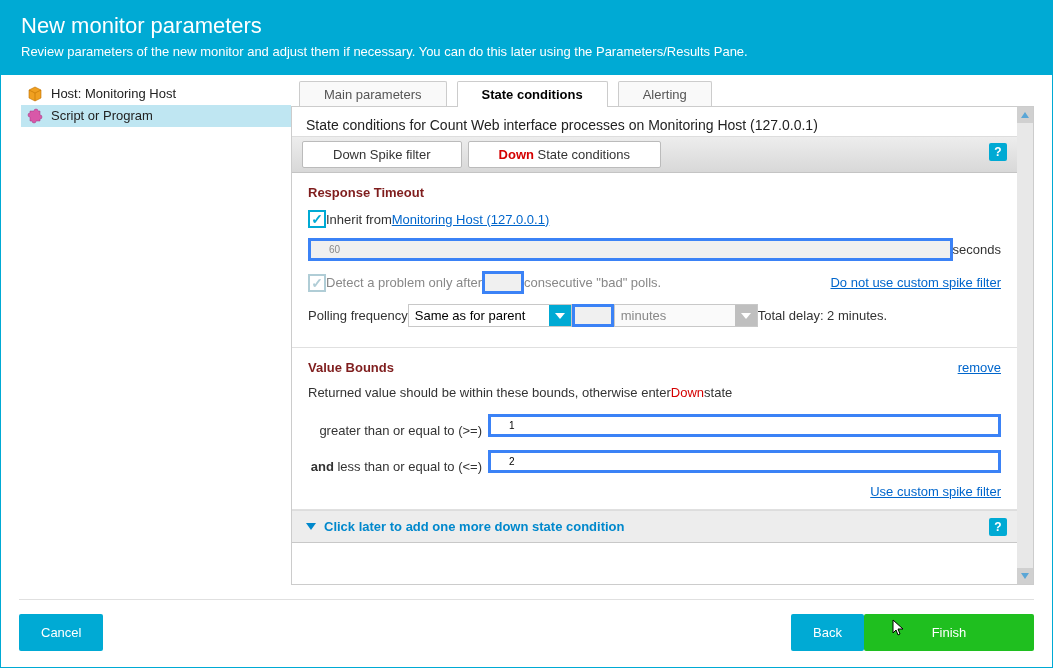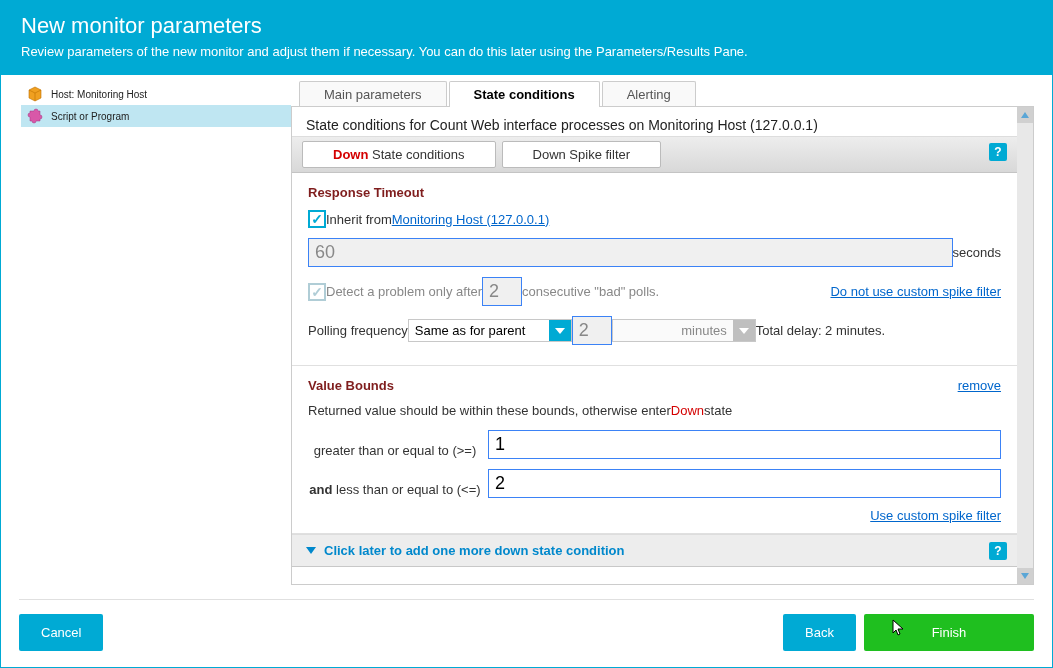--- a/index.html
+++ b/index.html
@@ -3,26 +3,26 @@
 <meta charset="utf-8">
 <style>
 * { box-sizing: border-box; margin: 0; padding: 0; }
 body { font-family: "Segoe UI", Arial, sans-serif; font-size: 13px; color: #333; background: #fff; }
 .window { width: 1053px; height: 668px; border: 1px solid #00aad4; position: relative; display: flex; flex-direction: column; }
 .header { background: #00aad4; color: #fff; padding: 12px 20px 14px; }
 .header h1 { font-size: 22px; font-weight: 400; margin-bottom: 4px; }
 .header p { font-size: 13px; font-weight: 400; line-height: 1.4; }
 .body { flex: 1; display: flex; min-height: 0; }
 .sidebar { width: 290px; padding: 8px 0 0 20px; }
-.sb-item { display: flex; align-items: center; gap: 8px; padding: 3px 6px; font-size: 10px; color: #222; }
+.sb-item { display: flex; gap: 8px; padding: 3px 6px; font-size: 13px; color: #222; }
 .sb-item.active { background: #bfe6f2; }
 .icon-cube { width: 16px; height: 16px; display: inline-block; }
 .icon-puzzle { width: 16px; height: 16px; display: inline-block; }
 .main { flex: 1; display: flex; flex-direction: column; padding: 6px 18px 0 0; min-height: 0; }
-.tabs { display: flex; gap: 0; padding-left: 8px; }
+.tabs { display: flex; gap: 8px; padding-left: 8px; }
 .tab { border: 1px solid #ccc; border-bottom: none; background: #f9f9f9; padding: 5px 24px; font-size: 13px; cursor: pointer; color: #555; border-radius: 2px 2px 0 0; margin-right: 2px; }
 .tab.active { background: #fff; color: #000; font-weight: 600; position: relative; z-index: 2; }
 .panel { flex: 1; border: 1px solid #ccc; margin-top: -1px; position: relative; display: flex; min-height: 0; }
 .panel-scroll { flex: 1; overflow-y: auto; padding: 0; }
 .scrollbar-fake { width: 16px; background: #e8e8e8; position: relative; }
 .scrollbar-fake .arrow-up, .scrollbar-fake .arrow-down { height: 16px; background: #d0d0d0; display: flex; align-items: center; justify-content: center; }
 .scrollbar-fake .track { position: absolute; top: 16px; bottom: 16px; left: 0; right: 0; }
 .scrollbar-fake .arrow-down { position: absolute; bottom: 0; left: 0; right: 0; }
 .panel-title { font-size: 14px; color: #222; padding: 10px 14px 3px; }
 .subtabs { display: flex; background: linear-gradient(#ededed, #d8d8d8); border-top: 1px solid #ddd; border-bottom: 1px solid #c4c4c4; padding: 4px 10px; gap: 6px; align-items: center; position: relative; }
@@ -32,30 +32,30 @@
 .help-badge { position: absolute; right: 10px; top: 6px; width: 18px; height: 18px; background: #00aad4; color: #fff; font-weight: bold; font-size: 12px; display: flex; align-items: center; justify-content: center; border-radius: 2px; cursor: pointer; }
 .section { padding: 12px 16px 10px; border-bottom: 1px solid #e0e0e0; }
 .section-title { color: #7f1d1d; font-weight: 600; font-size: 13px; margin-bottom: 10px; }
 .row { display: flex; align-items: center; gap: 0; margin-bottom: 10px; flex-wrap: wrap; }
 .checkbox { width: 18px; height: 18px; border: 2px solid #00aad4; display: inline-flex; align-items: center; justify-content: center; cursor: pointer; }
 .checkbox.checked::after { content: "✓"; color: #00aad4; font-weight: bold; font-size: 14px; line-height: 1; }
 .checkbox.disabled { border-color: #b0cdd6; cursor: default; }
 .checkbox.disabled.checked::after { color: #b0cdd6; }
 .link { color: #0066cc; text-decoration: underline; cursor: pointer; }
 .link-right { margin-left: auto; }
-input.txt { border: 1px solid #3b82f6; padding: 3px 6px; font-size: 18px; }
+input.txt { border: 3px solid #3b82f6; padding: 3px 18px; font-size: 10px; }
 input.txt:disabled { background: #f0f0f0; color: #888; }
 .wide { flex: 1; }
 .muted { color: #888; }
 .select-wrap { display: inline-flex; border: 1px solid #c8c8c8; }
 .select-wrap input { border: none; padding: 3px 6px; font-size: 13px; }
 .select-wrap .dd { width: 22px; background: #00aad4; display: flex; align-items: center; justify-content: center; color: #fff; cursor: pointer; }
 .select-wrap.disabled .dd { background: #bfbfbf; cursor: default; }
 .select-wrap.disabled input { color: #888; }
-.label-col { width: 180px; text-align: center; padding-right: 6px; margin-top: 11px; }
+.label-col { width: 180px; text-align: right; padding-right: 6px; margin-top: 11px; }
 .down-red { color: #d40000; }
 .addbar { background: #ededed; border-top: 1px solid #ddd; border-bottom: 1px solid #c8c8c8; padding: 8px 14px; display: flex; align-items: center; gap: 8px; position: relative; }
 .addbar .tri { width: 0; height: 0; border-left: 5px solid transparent; border-right: 5px solid transparent; border-top: 7px solid #0088cc; }
 .addbar .txt-link { color: #0088cc; font-weight: 600; cursor: pointer; }
 .footer { border-top: 1px solid #e0e0e0; margin: 14px 18px 0; padding: 14px 0 16px; display: flex; align-items: center; }
 .btn { border: none; padding: 11px 22px; font-size: 13px; color: #fff; cursor: pointer; border-radius: 2px; }
 .btn-blue { background: #00aad4; }
 .btn-green { background: #1fbf1f; min-width: 170px; position: relative; display: flex; align-items: center; justify-content: center; gap: 8px; }
 .btn-green .cursor { position: absolute; left: 28px; top: 5px; }
 .spacer { flex: 1; }
@@ -100,24 +100,24 @@
         <div class="tab active">State conditions</div>
         <div class="tab">Alerting</div>
       </div>
 
       <div class="panel">
         <div class="panel-scroll">
 
           <div class="panel-title">State conditions for Count Web interface processes on Monitoring Host (127.0.0.1)</div>
 
           <div class="subtabs">
+            <div class="subtab">Down Spike filter</div>
             <div class="subtab active">
               <span class="down-word">Down</span><span> State conditions</span>
             </div>
-            <div class="subtab">Down Spike filter</div>
             <div class="help-badge">?</div>
           </div>
 
           <div class="section">
             <div class="section-title">Response Timeout</div>
 
             <div class="row">
               <span class="checkbox checked"></span>
               <span>Inherit from</span>
               <span class="link">Monitoring Host (127.0.0.1)</span>
@@ -141,21 +141,21 @@
               <span class="select-wrap">
                 <input style="width: 140px;" readonly="" value="Same as for parent">
                 <span class="dd">
                     <svg width="10" height="6">
                       <path d="M0 0 L5 6 L10 0 Z" fill="#fff"></path>
                     </svg>
                   </span>
               </span>
               <input class="txt" disabled="" style="width: 40px;" value="2">
               <span class="select-wrap disabled">
-                <input style="width: 120px; text-align: right;" disabled="" value="minutes">
+                <input style="width: 120px;" disabled="" value="minutes">
                 <span class="dd">
                     <svg width="10" height="6">
                       <path d="M0 0 L5 6 L10 0 Z" fill="#fff"></path>
                     </svg>
                   </span>
               </span>
               <span>Total delay: 2 minutes.</span>
             </div>
           </div>
 
@@ -207,21 +207,21 @@
               </svg>
             </div>
         </div>
       </div>
     </div>
   </div>
 
   <div class="footer">
     <button class="btn btn-blue">Cancel</button>
     <span class="spacer"></span>
-    <button class="btn btn-blue" style="margin-right:8px">Back</button>
+    <button class="btn btn-blue" style="margin-right:0">Back</button>
     <button class="btn btn-green">
       <svg class="cursor" width="14" height="18">
           <path d="M1 1 L1 14 L4 11 L6 16 L8 15 L6 10 L11 10 Z" fill="#fff" stroke="#000" stroke-width="1"></path>
         </svg>
       <span>Finish</span>
     </button>
   </div>
 
 </div>
 

